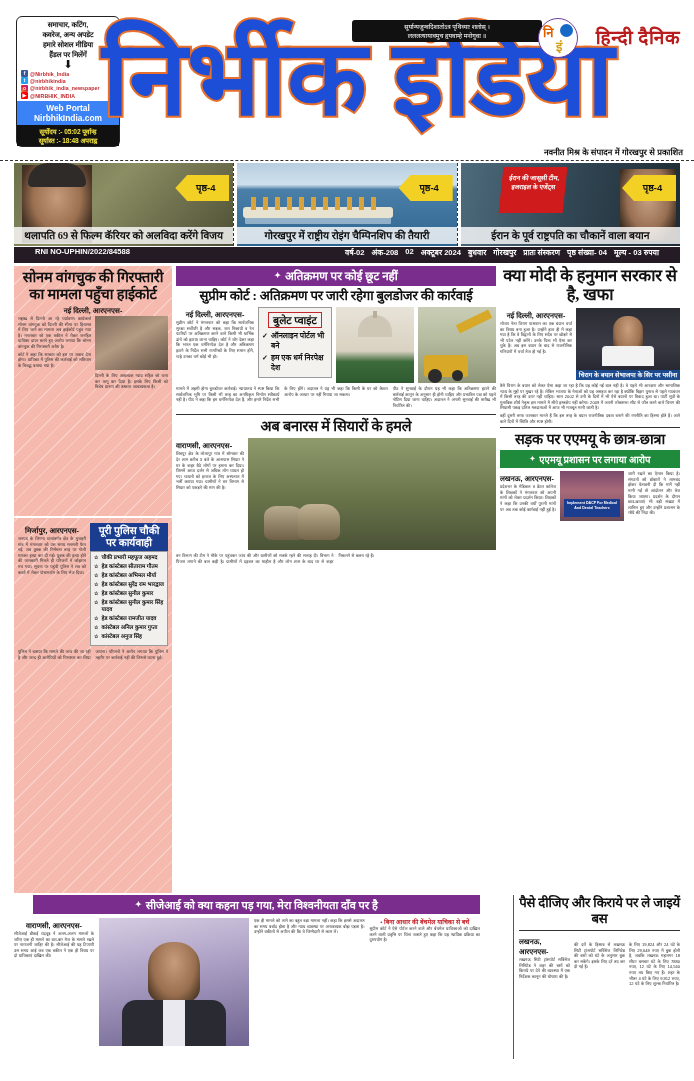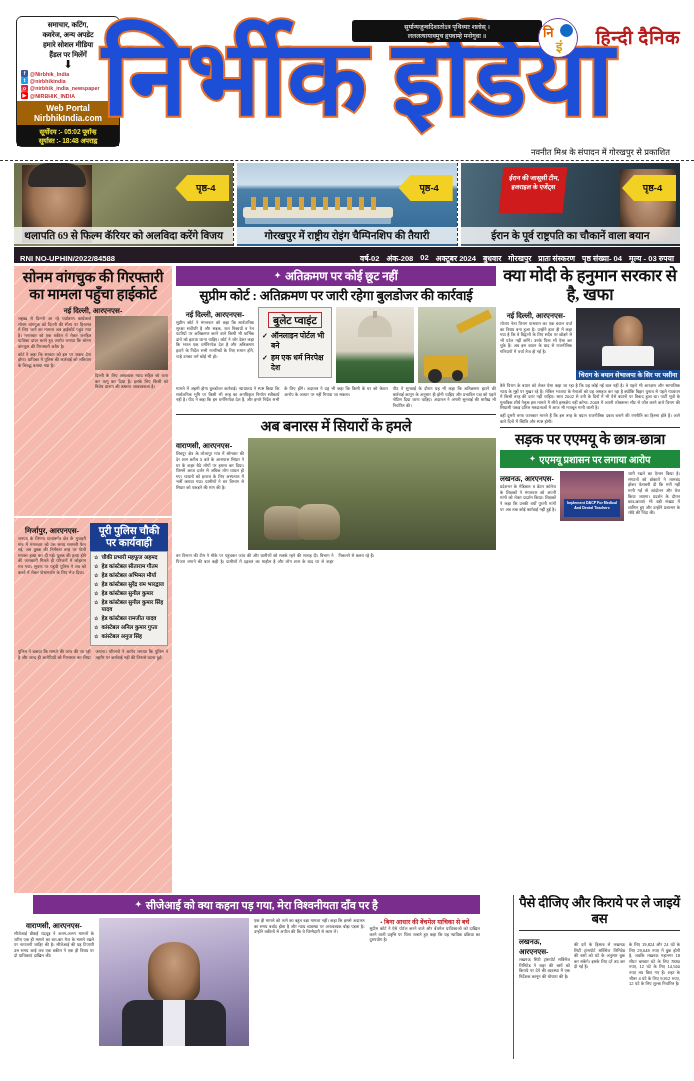--- a/index.html
+++ b/index.html
@@ -27,21 +27,21 @@
   .handles { margin-top:1px; }
   .handle-row { display:flex; align-items:center; gap:2px; margin:0.4px 0 0.4px 2px; }
   .hicon { width:7px; height:7px; border-radius:1px; flex:0 0 auto;
            font-size:5px; color:#fff; line-height:7px; text-align:center; font-weight:bold; }
   .h-fb { background:#3b5998; }
   .h-tw { background:#1da1f2; }
   .h-ig { background:linear-gradient(45deg,#f09433,#dc2743,#bc1888); }
   .h-yt { background:#ff0000; }
   .htext { font-size:5.2px; font-weight:bold; color:#c1272d; letter-spacing:0.1px; }
   .web-portal {
-    background:#a16207; color:#fff; margin:2px -2px 0 -2px; padding:2px 0;
+    background:#3b82f6; color:#fff; margin:2px -2px 0 -2px; padding:2px 0;
     font-size:8.4px; font-weight:bold; line-height:10px;
   }
   .suntimes { background:#111; color:#f5e642; margin:0 -2px -2px -2px; padding:1.5px 2px; }
   .suntimes div { font-size:6.6px; font-weight:bold; line-height:9px; letter-spacing:-0.1px; }
 
   .shloka {
     position:absolute; left:352px; top:20px; width:190px;
     background:#111; color:#fff; border-radius:3px; text-align:center;
     padding:2px 3px; z-index:6;
   }
@@ -65,22 +65,22 @@
   .mast-title {
     position:absolute; left:78px; top:20px; width:560px; height:125px;
     text-align:center; line-height:118px;
     font-size:104px; font-weight:bold; color:#1d4ed8;
     font-family:"Liberation Serif", serif;
     -webkit-text-stroke:4px #e8702a;
     paint-order: stroke fill;
     white-space:nowrap;
   }
   .mast-sub {
-    position:absolute; right:24px; top:146px;
-    font-size:8.3px; font-weight:normal; color:#111;
+    position:absolute; right:11px; top:146px;
+    font-size:8.3px; font-weight:bold; color:#111;
   }
   .mast-divider { position:absolute; left:0; top:160px; width:694px; border-top:1.5px dashed #333; }
 
   
   .teasers { position:relative; height:83px; width:694px; display:flex; padding:0 14px; gap:3px; }
   .teaser { position:relative; flex:1; overflow:hidden; border-right:1.5px dashed #333; }
   .teaser:last-child { border-right:none; }
   .t-img { position:absolute; inset:0; }
   .t1img { background:linear-gradient(135deg,#6d6f4a 0%,#8b8d63 40%,#4d4f35 100%); }
   .t1face { position:absolute; left:8px; top:2px; width:70px; height:78px;
@@ -108,22 +108,22 @@
   .t-cap {
     position:absolute; left:0; right:0; bottom:2px; z-index:3; text-align:center;
     background:rgba(255,255,255,0.80);
     font-size:10.4px; font-weight:bold; color:#111; line-height:13.5px; padding:2px 3px;
     font-family:"Liberation Serif", serif;
   }
 
   
   .rni-bar {
     height:16px; margin:1px 14px 0 14px; background:#241b24; color:#fff;
-    display:flex; align-items:flex-end; justify-content:space-between;
-    padding:0 6px; font-size:7.6px; font-weight:bold;
+    display:flex; align-items:flex-start; justify-content:space-between;
+    padding:0 21px; font-size:7.6px; font-weight:bold;
   }
   .rni-bar .rni-right { display:flex; gap:7px; }
 
   
   .main { display:flex; padding:3px 14px 0 14px; gap:4px; height:630px; }
   .col-left { width:158px; flex:0 0 158px; }
   .col-mid  { width:320px; flex:0 0 320px; }
   .col-right{ flex:1 1 auto; }
 
   .purple-band {

